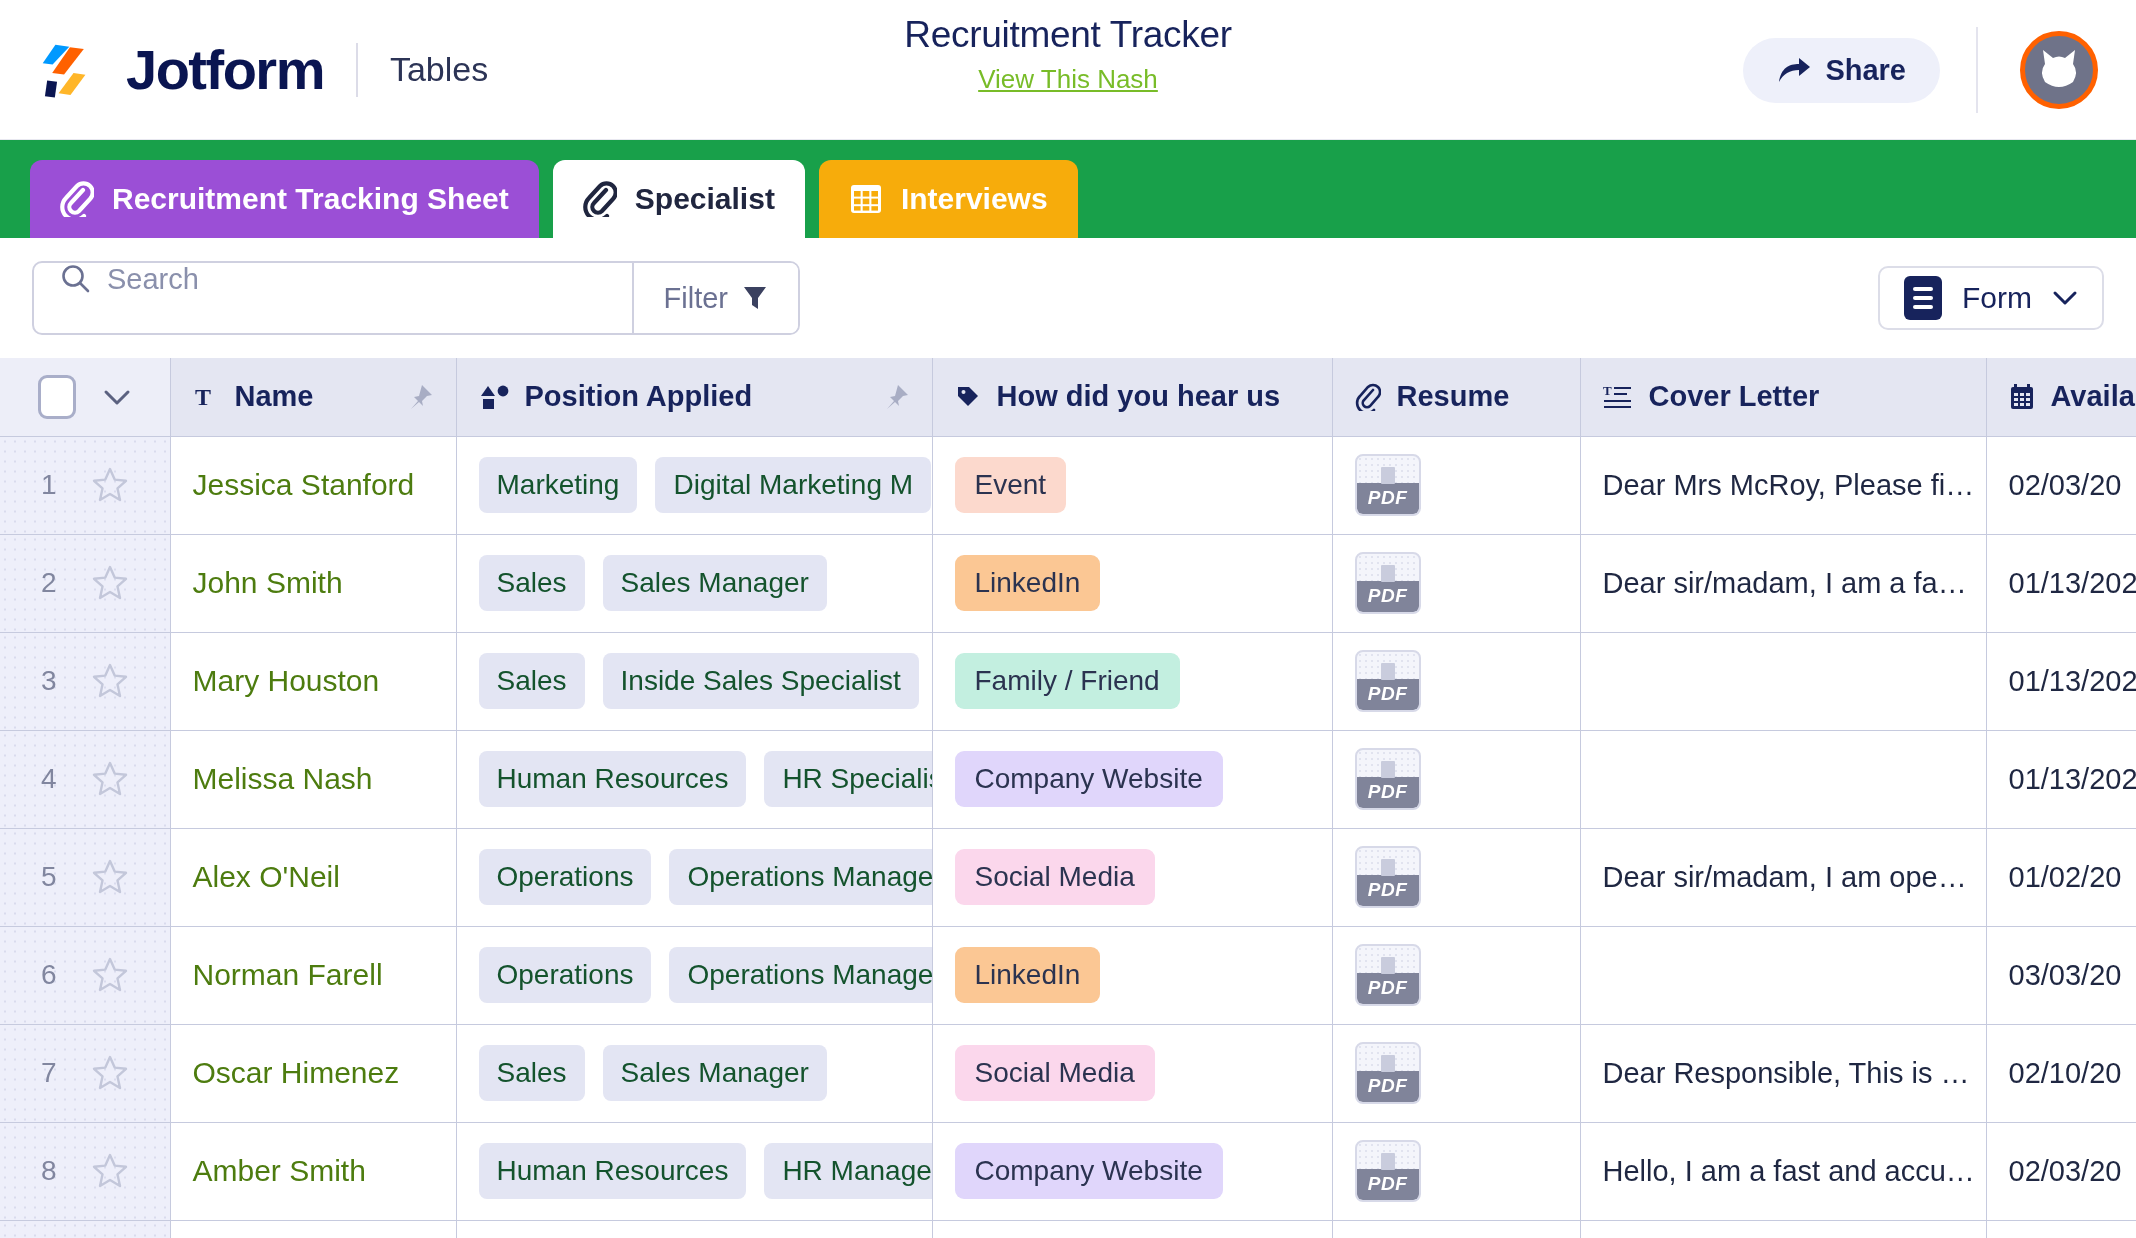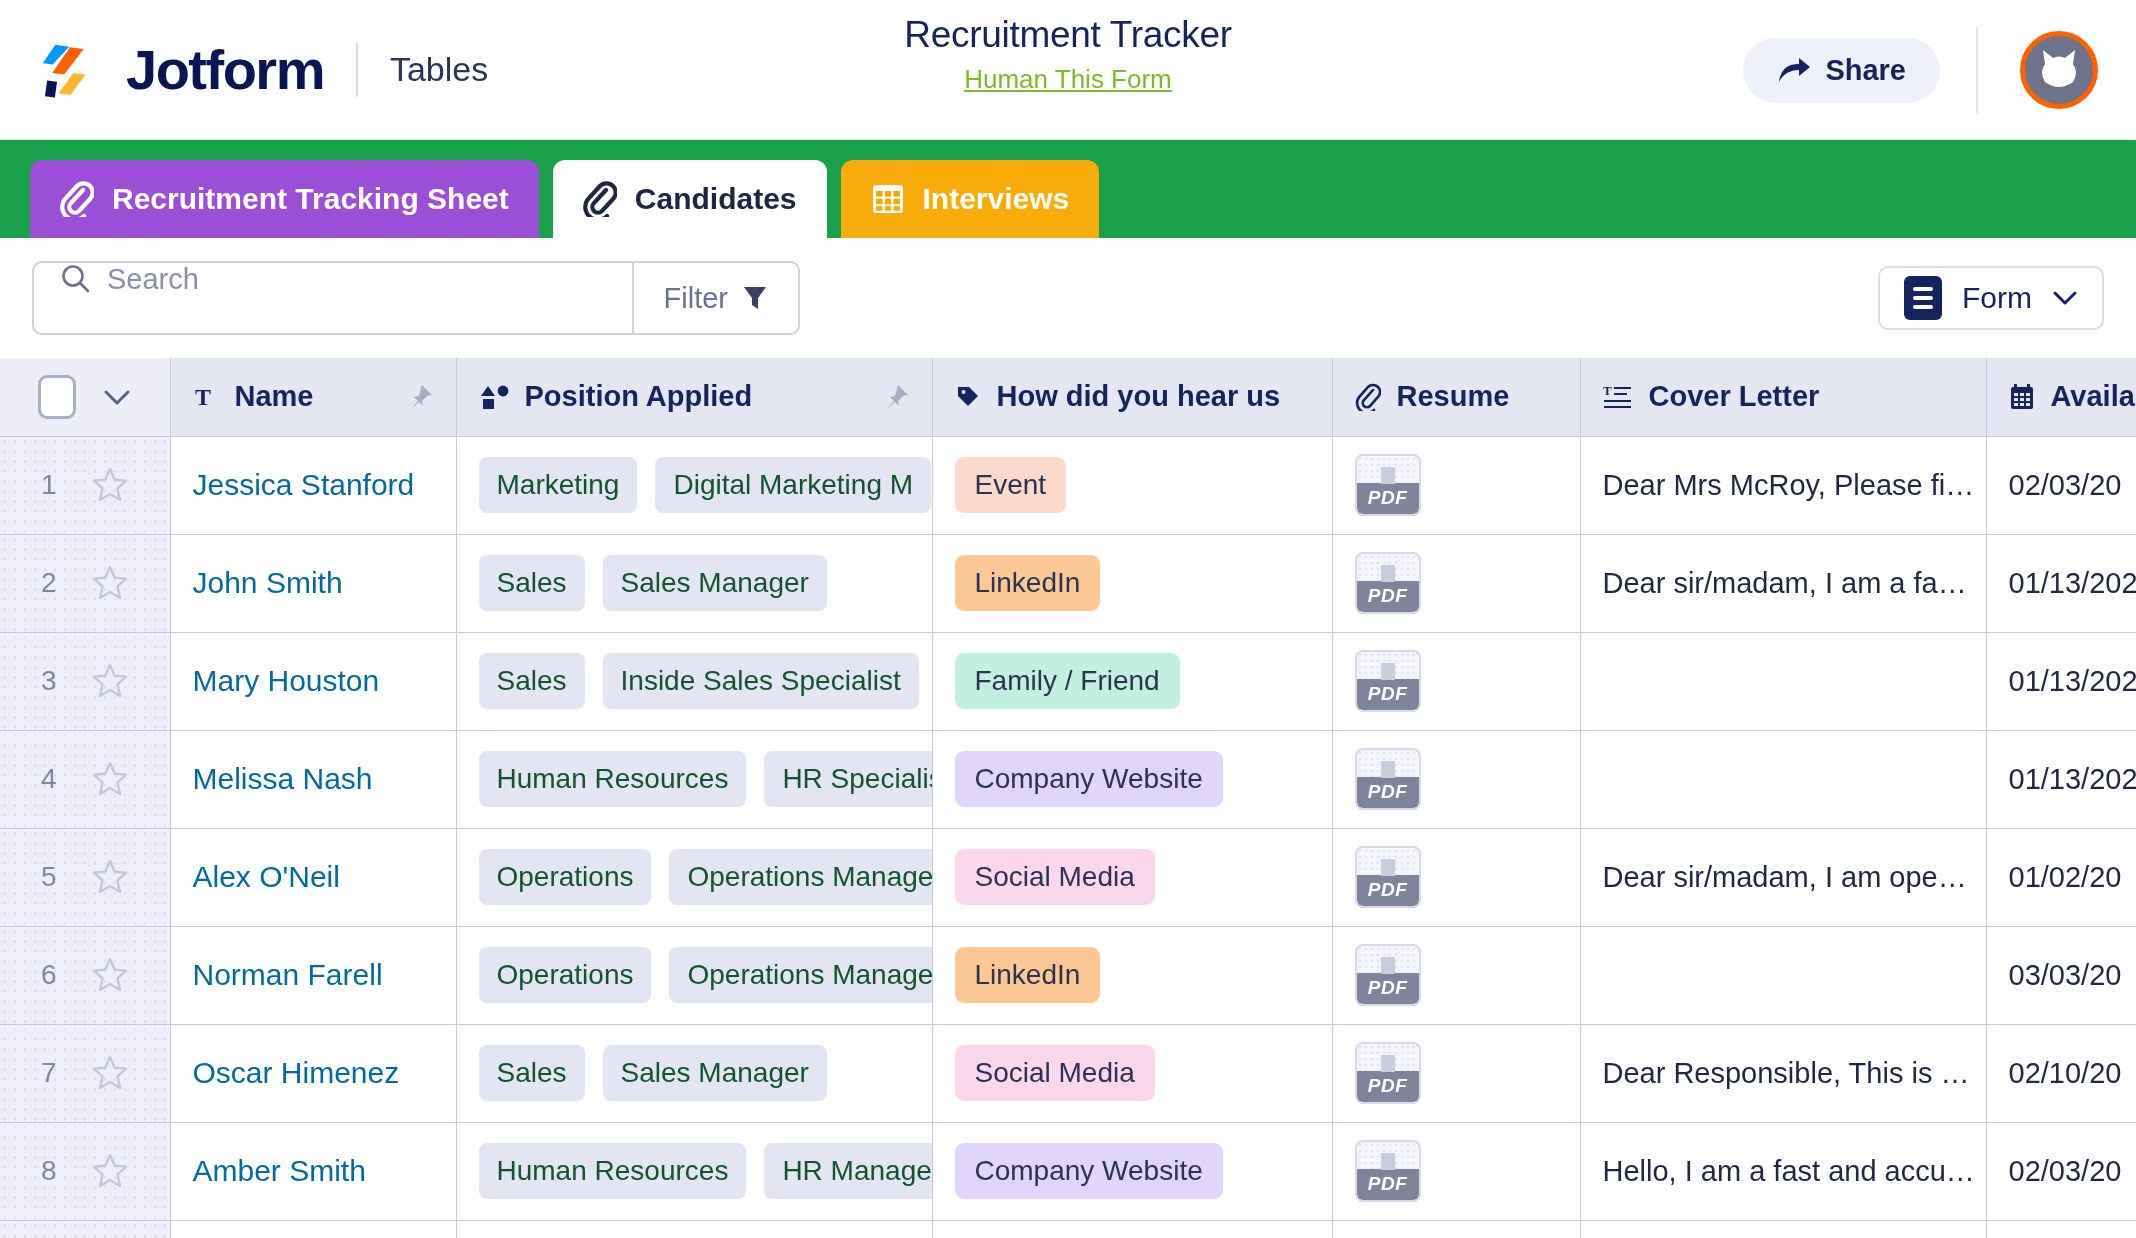--- a/index.html
+++ b/index.html
@@ -253,21 +253,21 @@
   tbody td { background: #ffffff; font-size: 29px; color: #1f2742; }
 
   .row-left {
     display: flex; align-items: center; justify-content: center;
     gap: 34px;
     height: 100%;
   }
   .row-num { font-size: 28px; color: #81869f; }
 
   .cell-pad { padding: 0 22px; }
-  .name-cell { font-size: 30px; color: #0369a1; }
+  .name-cell { font-size: 30px; color: #4d7c0f; }
 
   .tagrow { display: flex; align-items: center; gap: 18px; padding: 0 22px; }
   .tag {
     background: #e3e5f3;
     color: #14532d;
     border-radius: 8px;
     padding: 12px 18px;
     font-size: 28px;
     white-space: nowrap;
   }
@@ -331,21 +331,21 @@
         <path d="M4 42 L14 42 L14 58 L4 58 Z" fill="#0a1551" transform="rotate(8 9 50)"></path>
       </svg>
     </span>
     <span class="logo-word">Jotform</span>
     <span class="brand-divider"></span>
     <span class="tables-label">Tables</span>
   </div>
 
   <div class="center-title">
     <div class="form-title">Recruitment Tracker</div>
-    <a class="form-sub" href="#">Human This Form</a>
+    <a class="form-sub" href="#">View This Nash</a>
   </div>
 
   <div class="top-right">
     <button class="share-btn">
       <span>
         <svg width="34" height="28" viewBox="0 0 34 28">
           <path d="M2 26 C4 12 12 8 22 8 L22 2 L33 11 L22 20 L22 14 C13 14 6 18 2 26 Z" fill="#17235c"></path>
         </svg>
       </span>
       <span>Share</span>
@@ -369,21 +369,21 @@
     </span>
     <span>Recruitment Tracking Sheet</span>
   </div>
 
   <div class="tab active">
     <span class="tab-icon">
       <svg width="34" height="36" viewBox="0 0 34 36">
         <path d="M23 9 L11 22 a5.5 5.5 0 0 0 8 8 L30 18 a9 9 0 0 0-13-13 L6 17 a12.5 12.5 0 0 0 18 18" fill="none" stroke="#20263f" stroke-width="4.2" stroke-linecap="round"></path>
       </svg>
     </span>
-    <span>Candidates</span>
+    <span>Specialist</span>
   </div>
 
   <div class="tab orange">
     <span class="tab-icon">
       <svg width="34" height="34" viewBox="0 0 34 34">
         <rect x="2" y="3" width="30" height="28" rx="3" fill="#ffffff"></rect>
         <g fill="#f7ac0b">
           <rect x="5" y="9" width="6.6" height="5.6"></rect>
           <rect x="13.7" y="9" width="6.6" height="5.6"></rect>
           <rect x="22.4" y="9" width="6.6" height="5.6"></rect>

